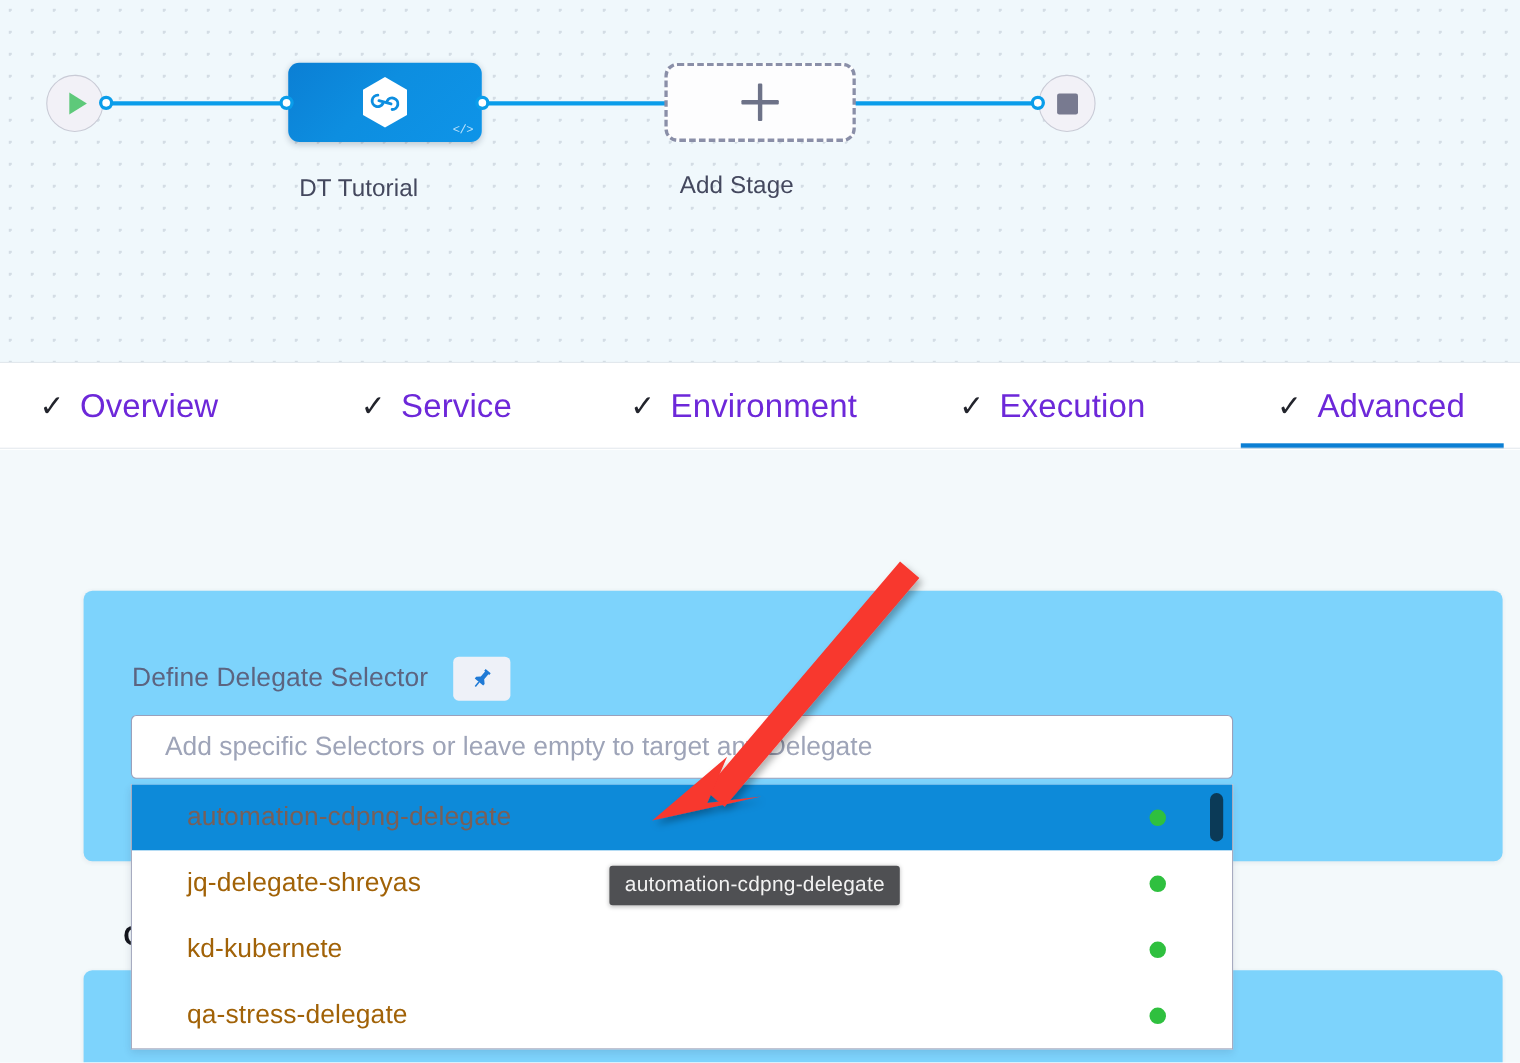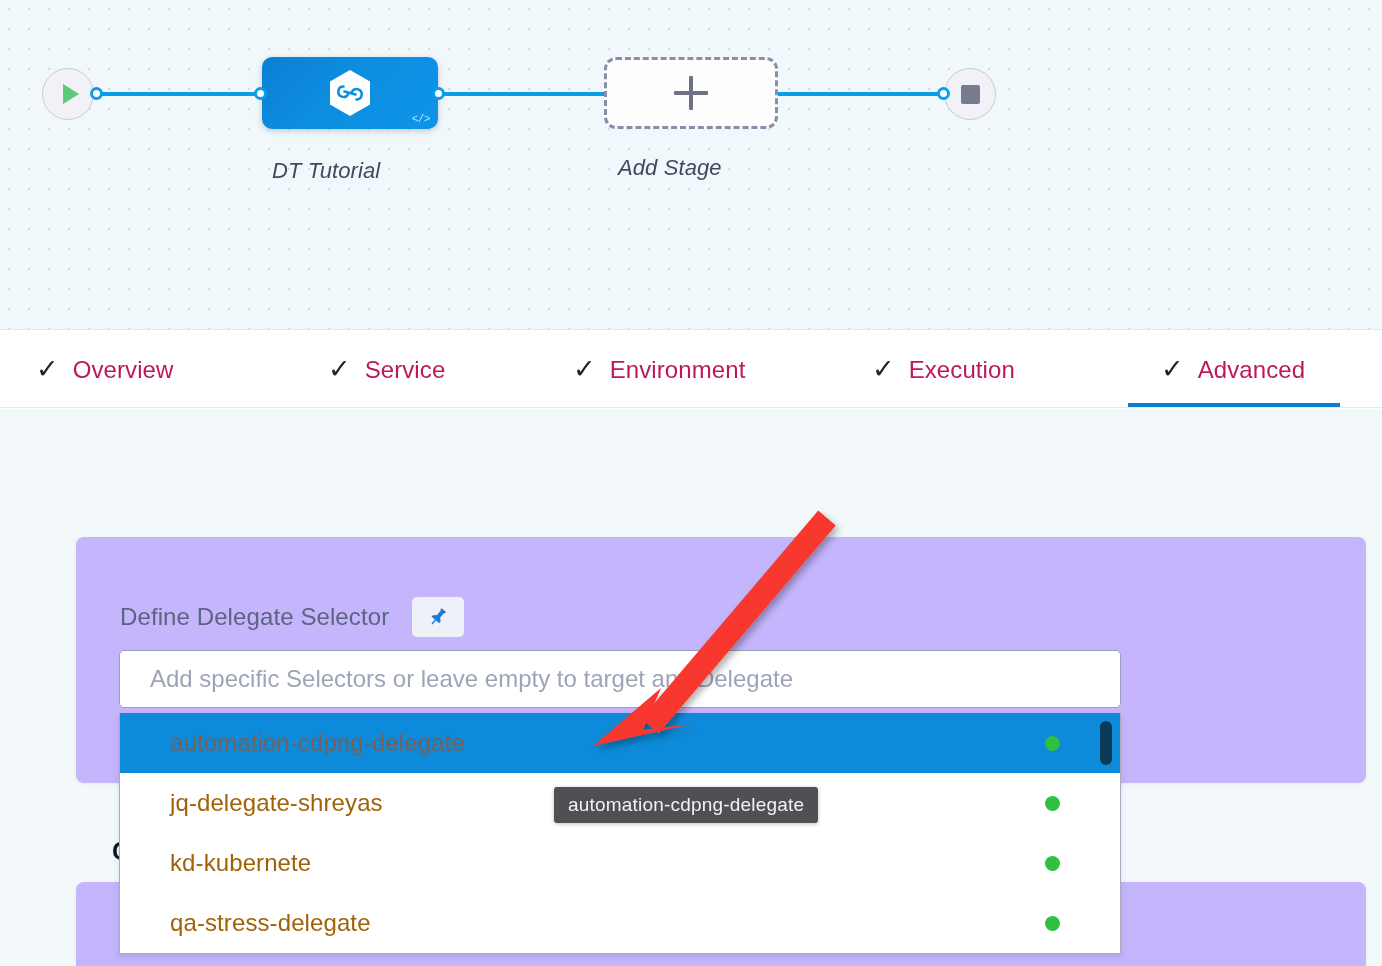--- a/index.html
+++ b/index.html
@@ -112,21 +112,20 @@
     font-size: 11px;
     font-family: "Liberation Mono", monospace;
     letter-spacing: -.5px;
   }
   .node-label {
     position: absolute;
     font-size: 22px;
     color: #44485e;
     letter-spacing: .1px;
     white-space: nowrap;
-    font-style: italic;
   }
   .node-label.dt   { left: 272px; top: 158px; }
   .node-label.addl { left: 618px; top: 155px; }
 
   
   .add-stage-box {
     position: absolute;
     left: 604px; top: 57px;
     width: 174px; height: 72px;
     border: 3px dashed #8a8fa8;
@@ -170,22 +169,22 @@
     position: absolute;
     display: flex;
     align-items: center;
     gap: 14px;
     height: 77px;
     cursor: pointer;
     box-sizing: border-box;
   }
   .tab .chk { font-size: 27px; color: #22242c; line-height: 1; }
   .tab .tlabel {
-    font-size: 24px;
-    color: #be185d;
+    font-size: 30px;
+    color: #6d28d9;
     letter-spacing: .1px;
   }
   .tab.active .tlabel { font-weight: normal; }
   .tab.active::after {
     content: "";
     position: absolute;
     left: -33px; right: -35px; bottom: 0;
     height: 5px;
     background: #0b7fd4;
   }
@@ -206,21 +205,21 @@
   .section-title {
     position: absolute;
     left: 76px; top: 77px;
     font-size: 25px;
     font-weight: bold;
     color: #13151c;
     letter-spacing: .1px;
   }
   .card {
     position: absolute;
-    background: #c4b5fd;
+    background: #7dd3fc;
     border-radius: 8px;
     box-shadow: 0 1px 4px rgba(40,60,90,.07);
   }
   .card.delegate-card { left: 76px; top: 128px; width: 1290px; height: 246px; }
   .card.cond-card     { left: 76px; top: 473px; width: 1290px; height: 120px; }
 
   .field-label-row {
     position: absolute;
     left: 44px; top: 60px;
     display: flex;

